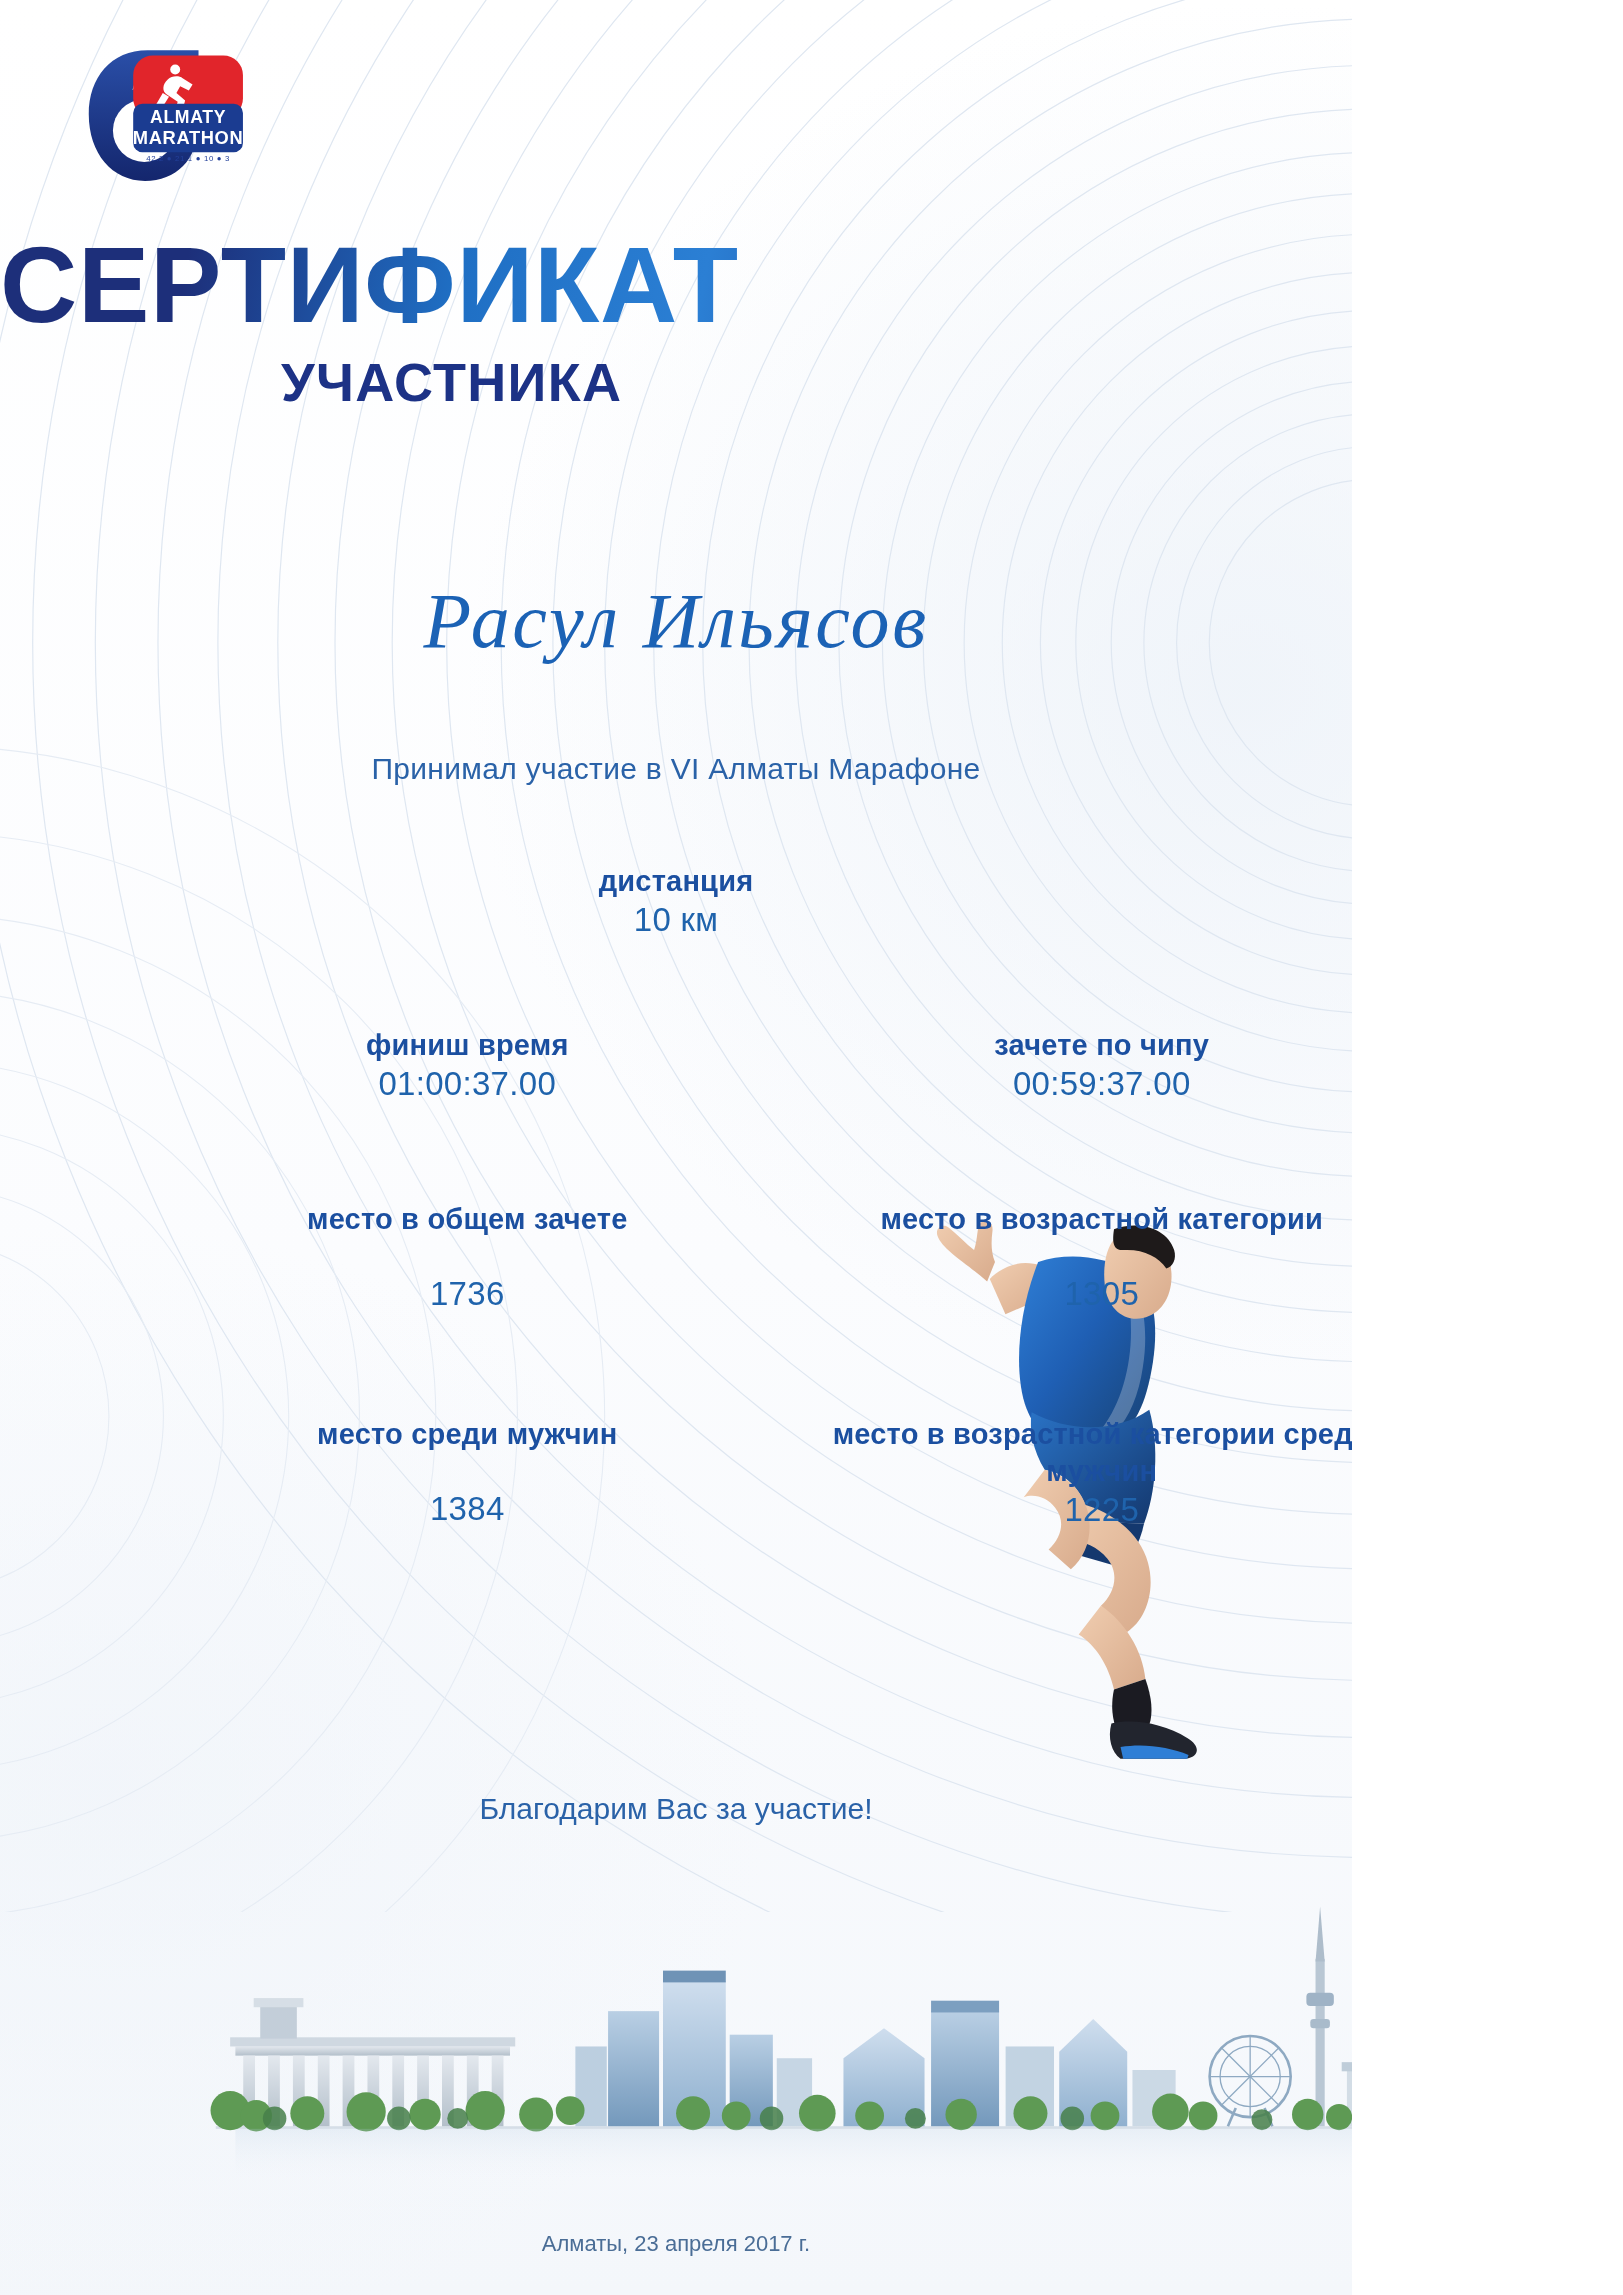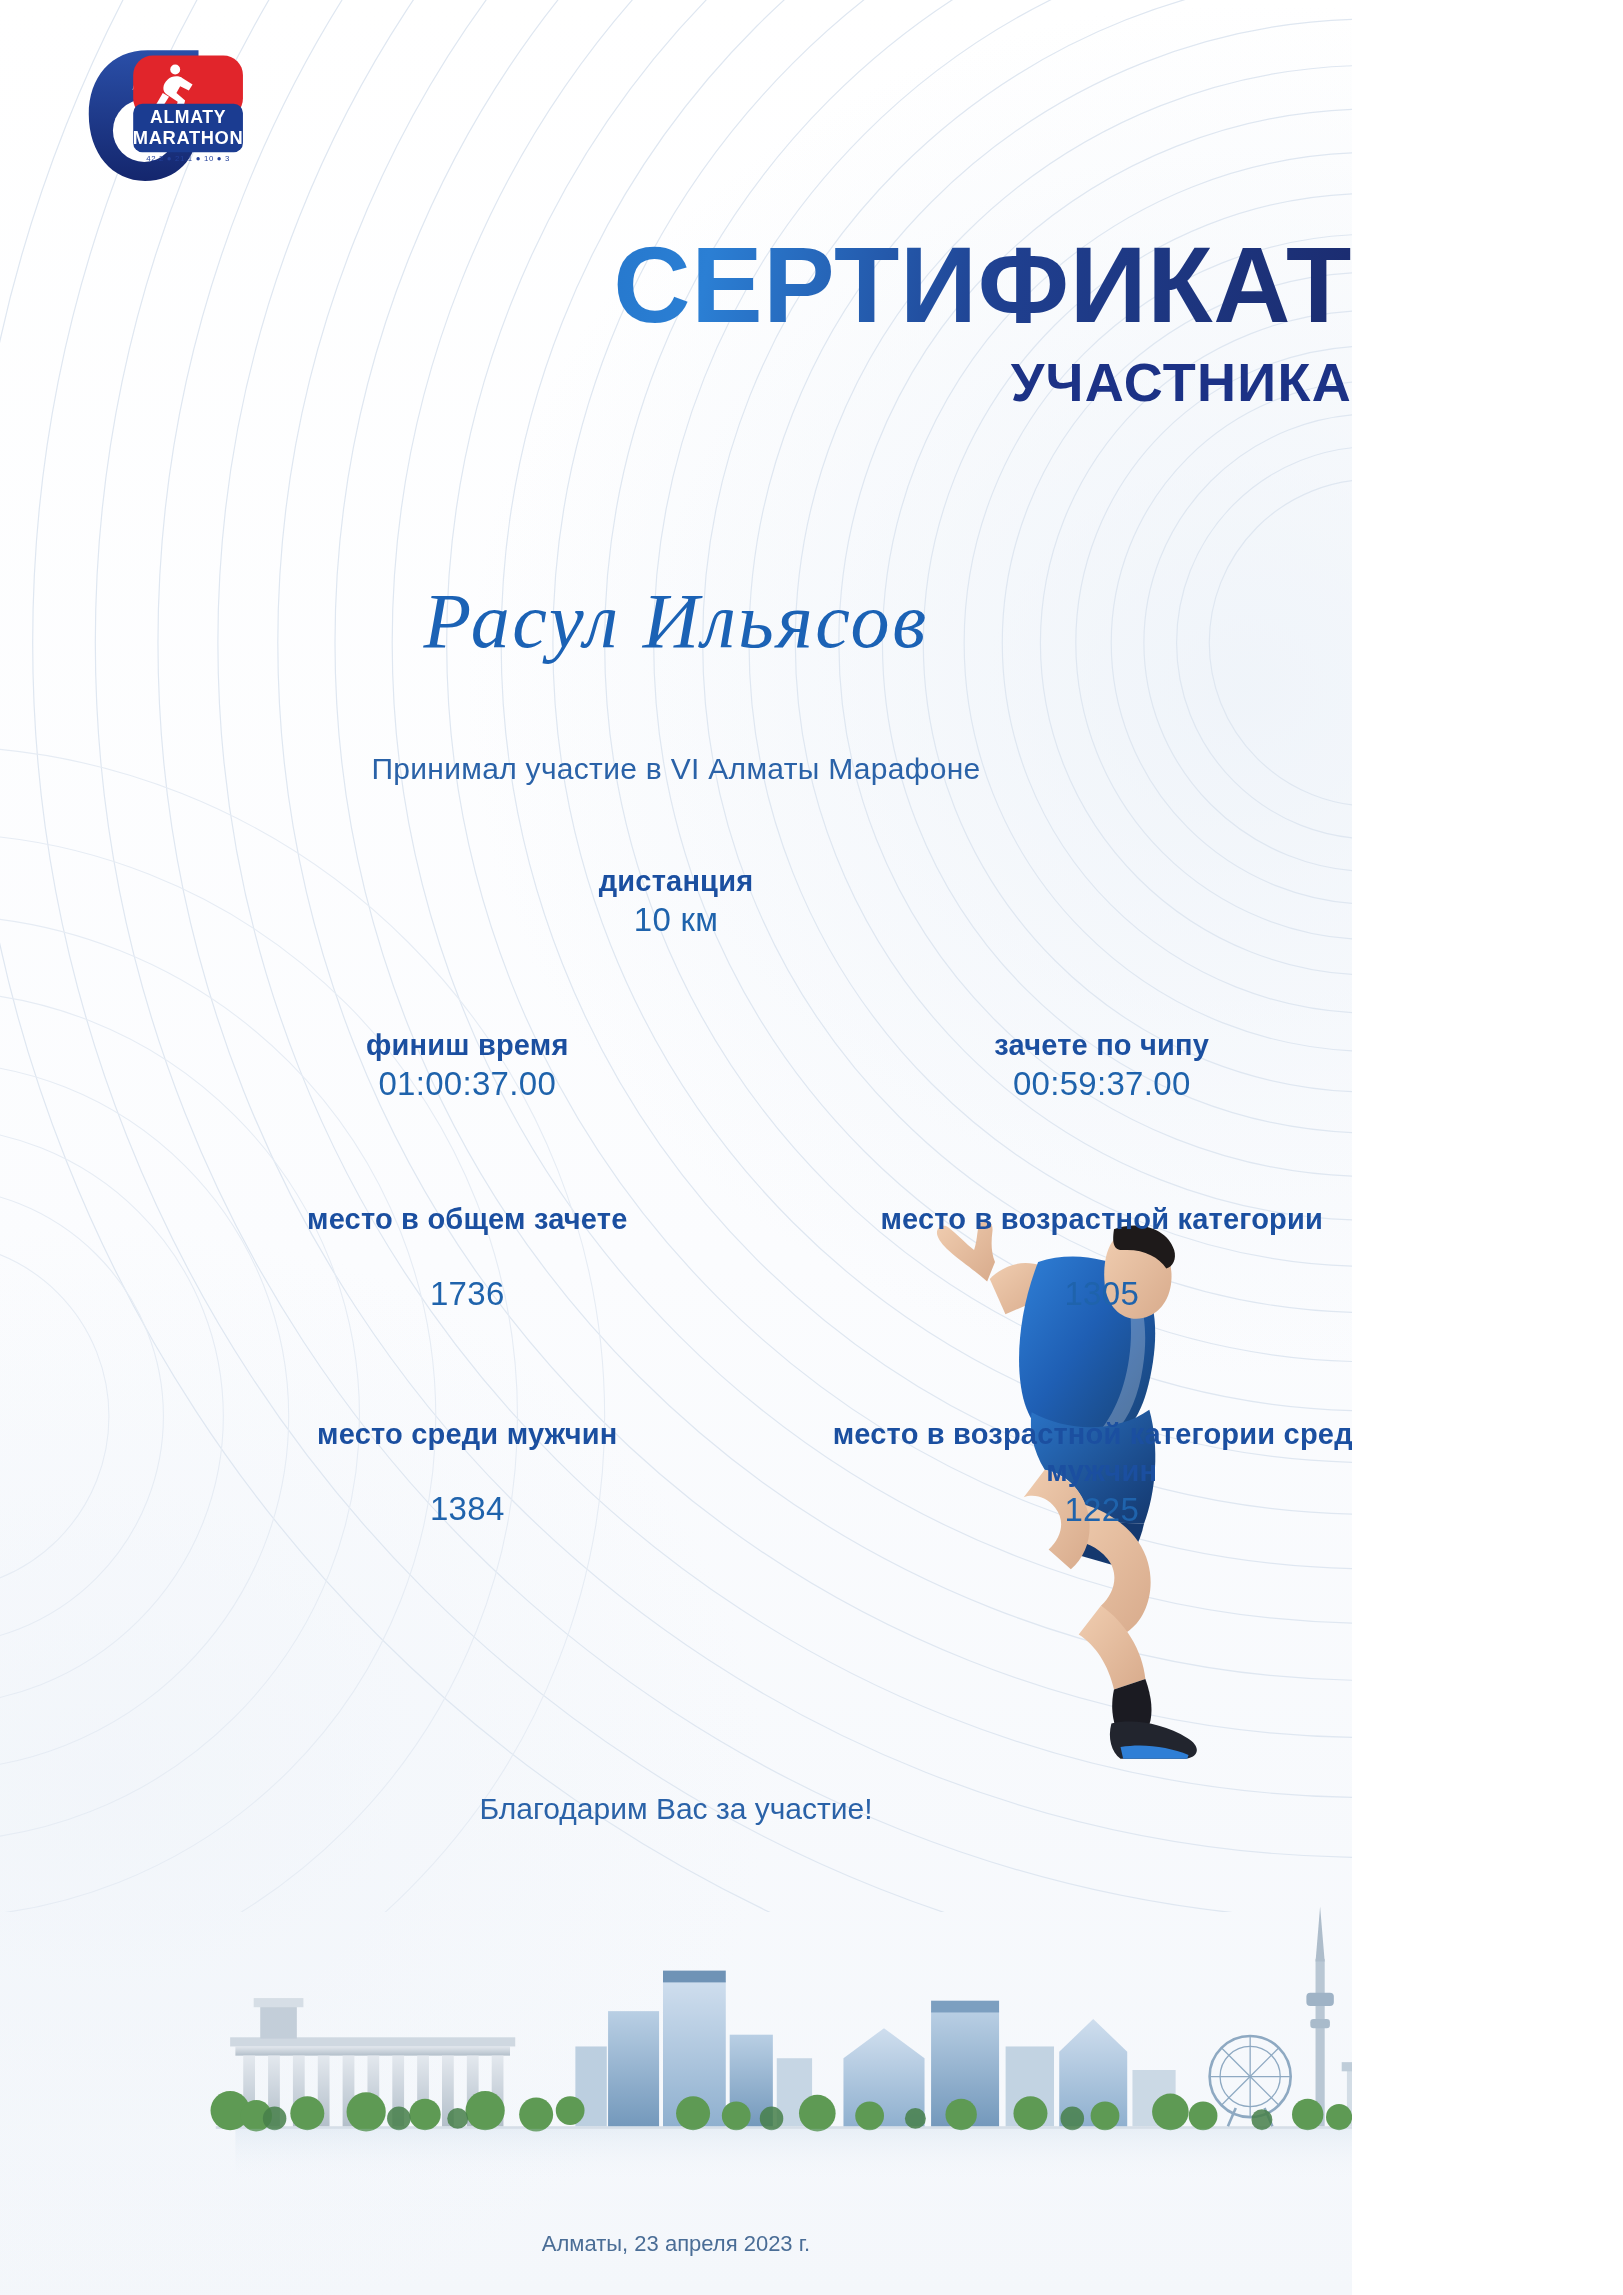--- a/index.html
+++ b/index.html
@@ -47,21 +47,21 @@
     height: 157px;
     z-index: 4;
   }
 
   
   .title-block {
     position: absolute;
     left: 0;
     right: 0;
     top: 232px;
-    text-align: right;
+    text-align: left;
     z-index: 3;
   }
   .title-main {
     font-family: "Liberation Sans", sans-serif;
     font-weight: bold;
     font-size: 107px;
     letter-spacing: 0.7px;
     line-height: 1;
     background: linear-gradient(100deg, #1d2f7a 0%, #1d2f7a 14%, #1f6fc4 34%, #2b7fd4 52%, #1f3f8f 74%, #1b2c70 100%);
     -webkit-background-clip: text;
@@ -490,16 +490,16 @@
         <circle cx="2180" cy="362" r="16"></circle>
     </g>
 
     <g opacity="0.5">
       <rect x="360" y="376" width="1880" height="92" fill="url(#reflect)"></rect>
     </g>
   </svg>
 
   <div class="thanks">Благодарим Вас за участие!</div>
 
-  <div class="footer-place-date">Алматы, 23 апреля 2023 г.</div>
+  <div class="footer-place-date">Алматы, 23 апреля 2017 г.</div>
 
 </div>
 
 
 </body></html>

